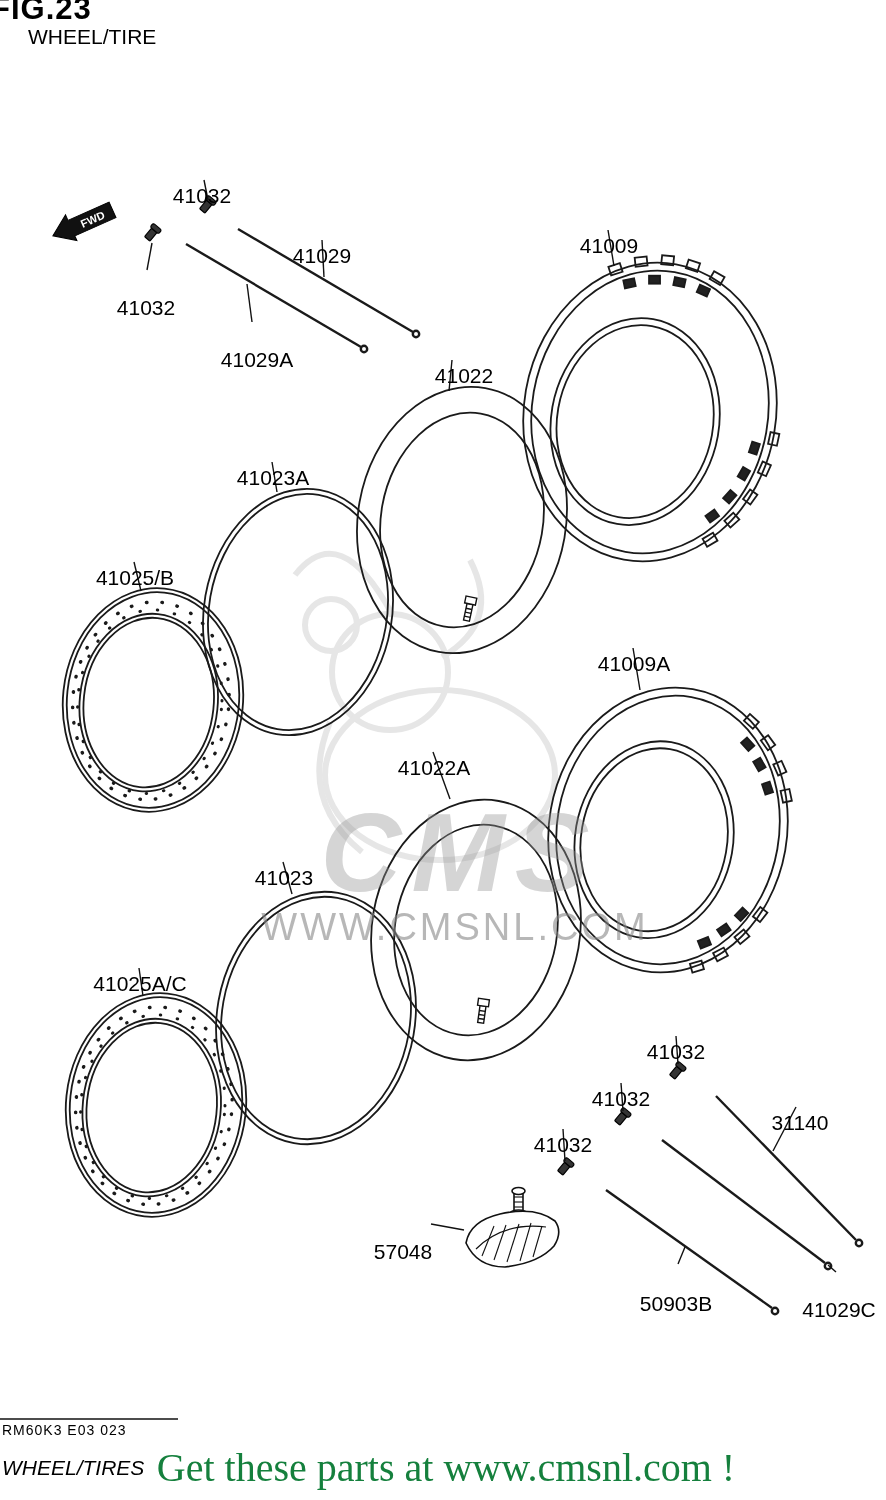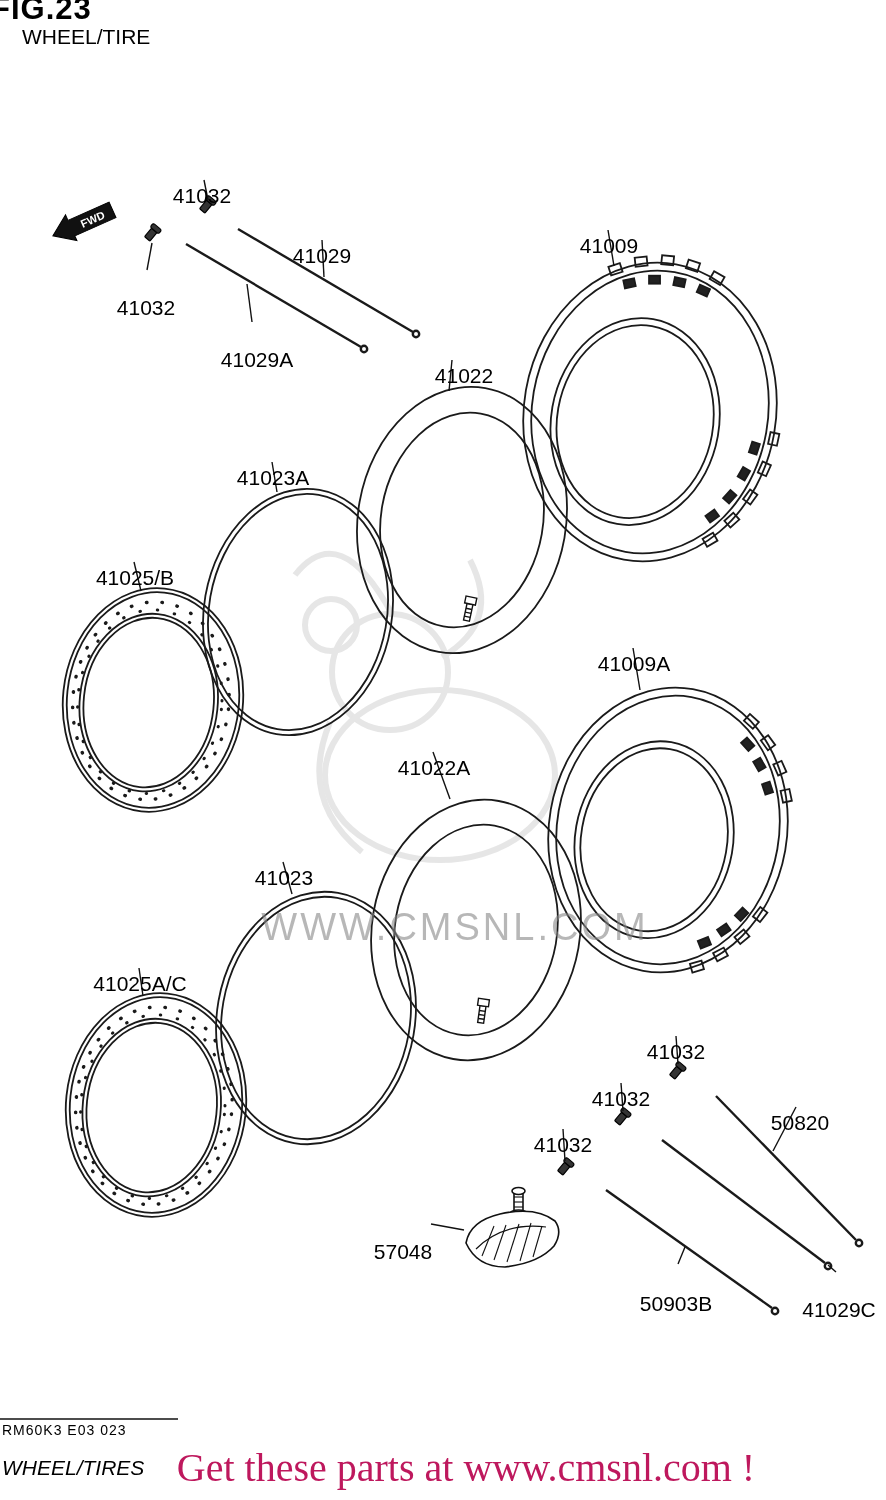--- a/index.html
+++ b/index.html
@@ -5,21 +5,21 @@
   html,body { margin:0; padding:0; background:#ffffff; }
   .page {
     position:relative; width:886px; height:1500px; background:#fff;
     overflow:hidden; font-family:"Liberation Sans", sans-serif; color:#000;
   }
   svg.diagram { position:absolute; left:0; top:0; }
   .fig-no {
     position:absolute; left:-9px; top:-9px; font-size:31px; font-weight:bold;
     letter-spacing:1px; white-space:nowrap;
   }
-  .fig-title { position:absolute; left:22px; top:25px; font-size:21px; white-space:nowrap; }
+  .fig-title { position:absolute; left:28px; top:25px; font-size:21px; white-space:nowrap; }
   .plabel {
     position:absolute; transform:translateX(-50%);
     font-size:21px; line-height:22px; white-space:nowrap; color:#000;margin-top:27px;
   }
   .wm-brand {
     position:absolute; left:460px; top:788px; transform:translateX(-50%);
     font-size:112px; font-weight:bold; font-style:italic; letter-spacing:10px;
     color:rgba(150,150,150,0.40); white-space:nowrap; pointer-events:none;
   }
   .wm-url {
@@ -250,25 +250,26 @@
   <div class="plabel" style="left:257px;top:322px">41029A</div>
   <div class="plabel" style="left:464px;top:338px">41022</div>
   <div class="plabel" style="left:273px;top:440px">41023A</div>
   <div class="plabel" style="left:135px;top:540px">41025/B</div>
   <div class="plabel" style="left:634px;top:626px">41009A</div>
   <div class="plabel" style="left:434px;top:730px">41022A</div>
   <div class="plabel" style="left:284px;top:840px">41023</div>
   <div class="plabel" style="left:140px;top:946px">41025A/C</div>
   <div class="plabel" style="left:676px;top:1014px">41032</div>
   <div class="plabel" style="left:621px;top:1061px">41032</div>
-  <div class="plabel" style="left:800px;top:1085px">50820</div>
+  <div class="plabel" style="left:800px;top:1085px">31140</div>
   <div class="plabel" style="left:563px;top:1107px">41032</div>
   <div class="plabel" style="left:403px;top:1214px">57048</div>
   <div class="plabel" style="left:676px;top:1266px">50903B</div>
   <div class="plabel" style="left:839px;top:1272px">41029C</div>
 
+  <div class="wm-brand">CMS</div>
   <div class="wm-url">WWW.CMSNL.COM</div>
 
   <div class="footer-code">RM60K3 E03  023</div>
   <div class="footer-title">WHEEL/TIRES</div>
-  <div class="promo" style="color: #be185d; margin-left: 20px;">Get these parts at www.cmsnl.com !</div>
+  <div class="promo" style="color: #15803d;">Get these parts at www.cmsnl.com !</div>
 
 </div>
 
 </body></html>

